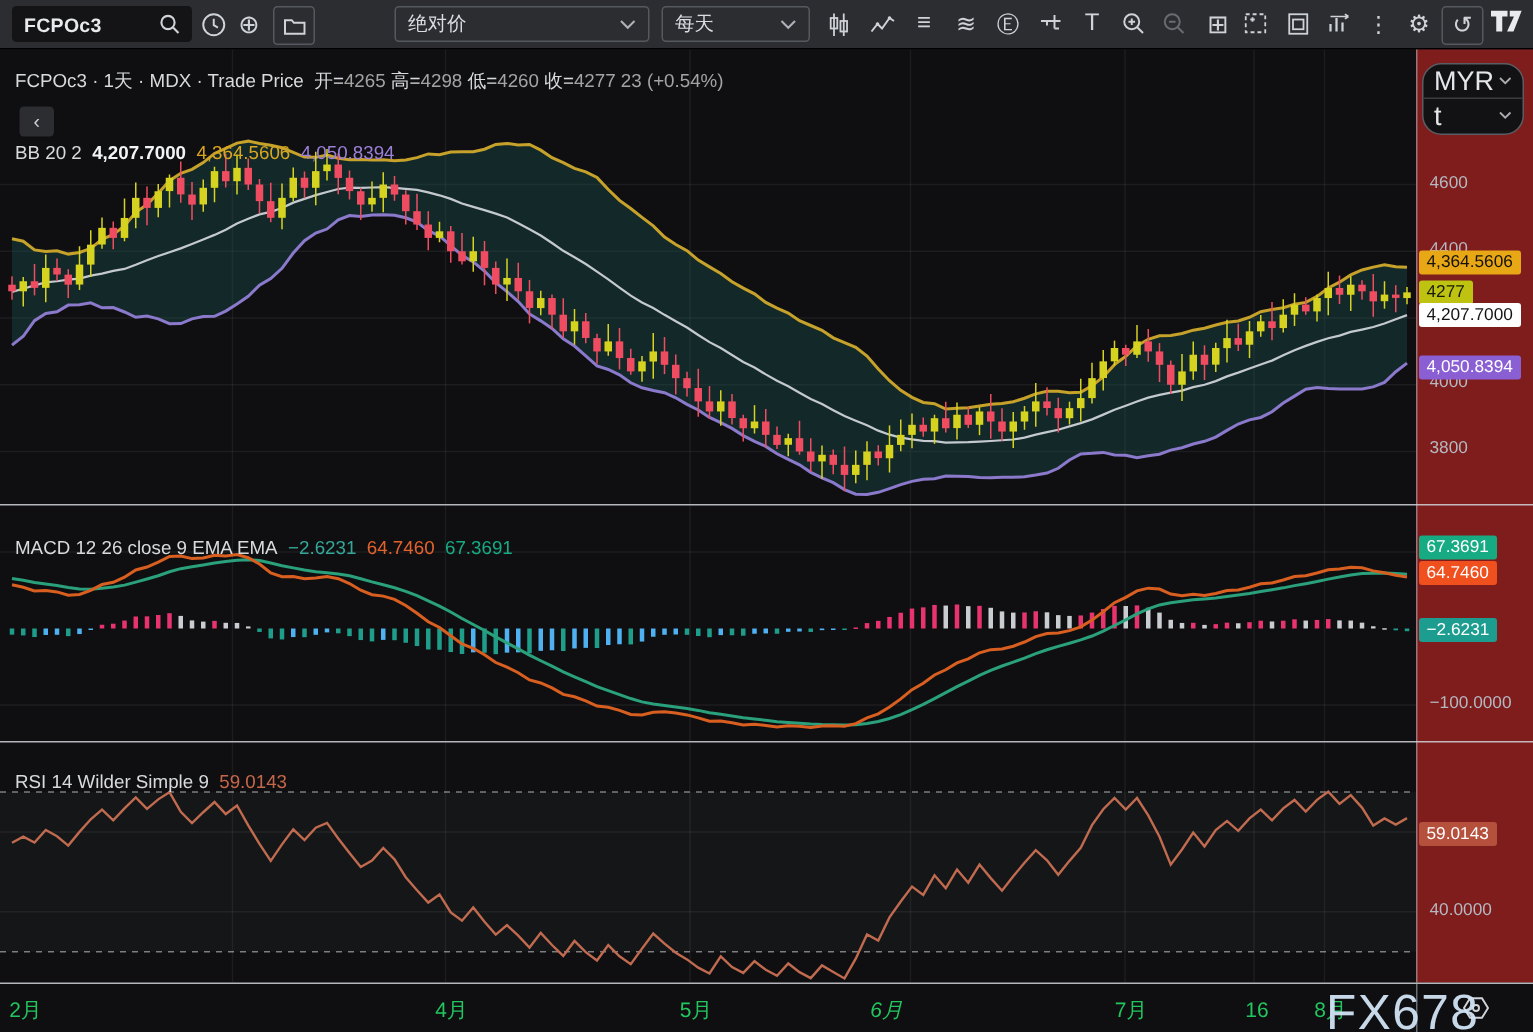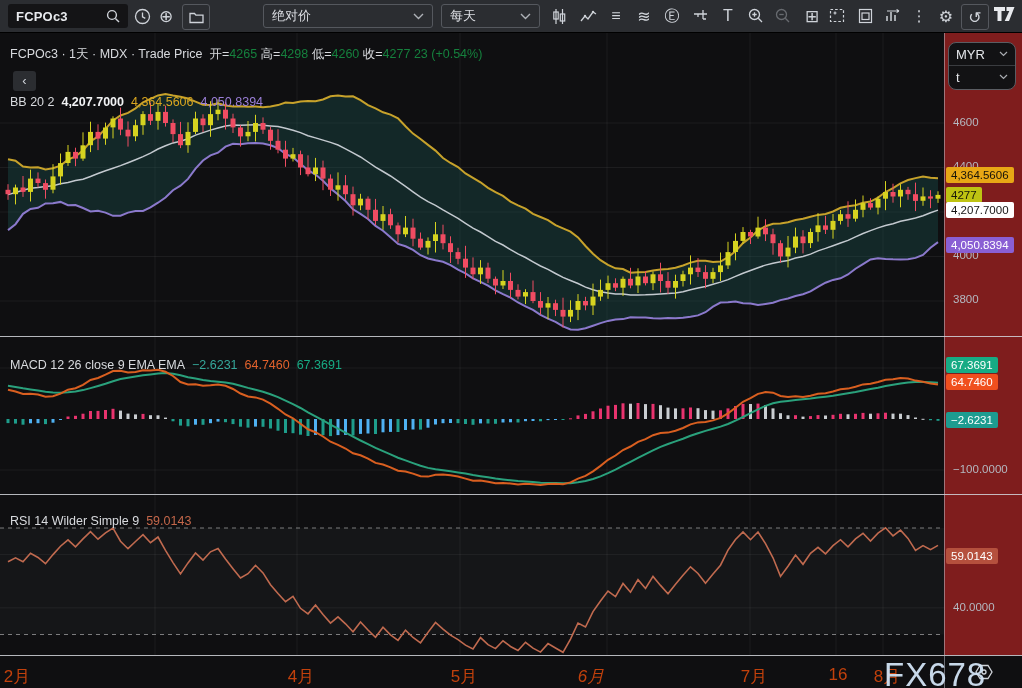--- a/index.html
+++ b/index.html
@@ -21,32 +21,32 @@
   #tv-logo{position:absolute;top:7px;left:994px;cursor:pointer;}
   
   #plot{position:absolute;left:0;top:33px;width:944px;height:622px;}
   #plot svg{position:absolute;left:0;}
   #axis-col{position:absolute;left:944px;top:33px;width:78px;height:622px;background:#7f1d1d;border-left:1px solid rgba(185,190,200,.55);}
   .tick{position:absolute;left:8px;color:#b4b8c0;font-size:11.5px;}
   .badge{position:absolute;left:1px;height:16px;line-height:16px;padding:0 5px;font-size:11.5px;border-radius:2px;white-space:nowrap;}
   .sep{position:absolute;left:0;width:1022px;height:1px;background:rgba(210,213,219,.85);z-index:4;}
   
   .legend{position:absolute;z-index:5;font-size:12.5px;color:#d8dade;white-space:nowrap;}
-  .yellow{color:#15803d}.gold{color:#d9a620}.purple{color:#9b7fd8}.white{color:#f2f3f5;font-weight:bold}
+  .yellow{color:#a3a3a3}.gold{color:#d9a620}.purple{color:#9b7fd8}.white{color:#f2f3f5;font-weight:bold}
   .teal{color:#35a79a}.orange{color:#e2622c}.green{color:#17ab84}.rust{color:#c4674a}
   #back-btn{position:absolute;left:13px;top:71px;width:23px;height:20px;background:#2b2d31;border-radius:3px;
             color:#cfd3d9;text-align:center;line-height:19px;font-size:13px;z-index:6;cursor:pointer;}
   
-  #cur-box{position:absolute;left:948px;top:42px;width:66px;height:46px;border:1px solid #5a5d63;border-radius:8px;
-           background:#121214;z-index:6;font-size:13px;color:#e4e6ea;}
+  #cur-box{position:absolute;left:948px;top:42px;width:66px;height:46px;border:1px solid #5a5d63;border-radius:13px;
+           background:#121214;z-index:6;font-size:18px;color:#e4e6ea;}
   #cur-box .row{height:22px;display:flex;align-items:center;justify-content:space-between;padding:0 7px;cursor:pointer;}
   #cur-box .row+.row{border-top:1px solid #3a3c40;}
   
   #time-axis{position:absolute;left:0;top:656px;width:1022px;height:32px;background:#0f0f11;z-index:3;}
-  #time-axis .tlab{position:absolute;top:9px;transform:translateX(-50%);color:#c2410c;font-size:17px;}
+  #time-axis .tlab{position:absolute;top:9px;transform:translateX(-50%);color:#22c55e;font-size:14px;}
   #ta-corner{position:absolute;left:944px;top:0;width:78px;height:32px;border-left:1px solid rgba(185,190,200,.55);
              display:flex;align-items:center;justify-content:center;}
   #watermark{position:absolute;left:884px;top:656px;z-index:6;font-size:33px;letter-spacing:1px;
              color:rgba(210,228,245,.95);font-weight:400;}
 </style>
 </head>
 <body>
 
 <div id="app">
 

